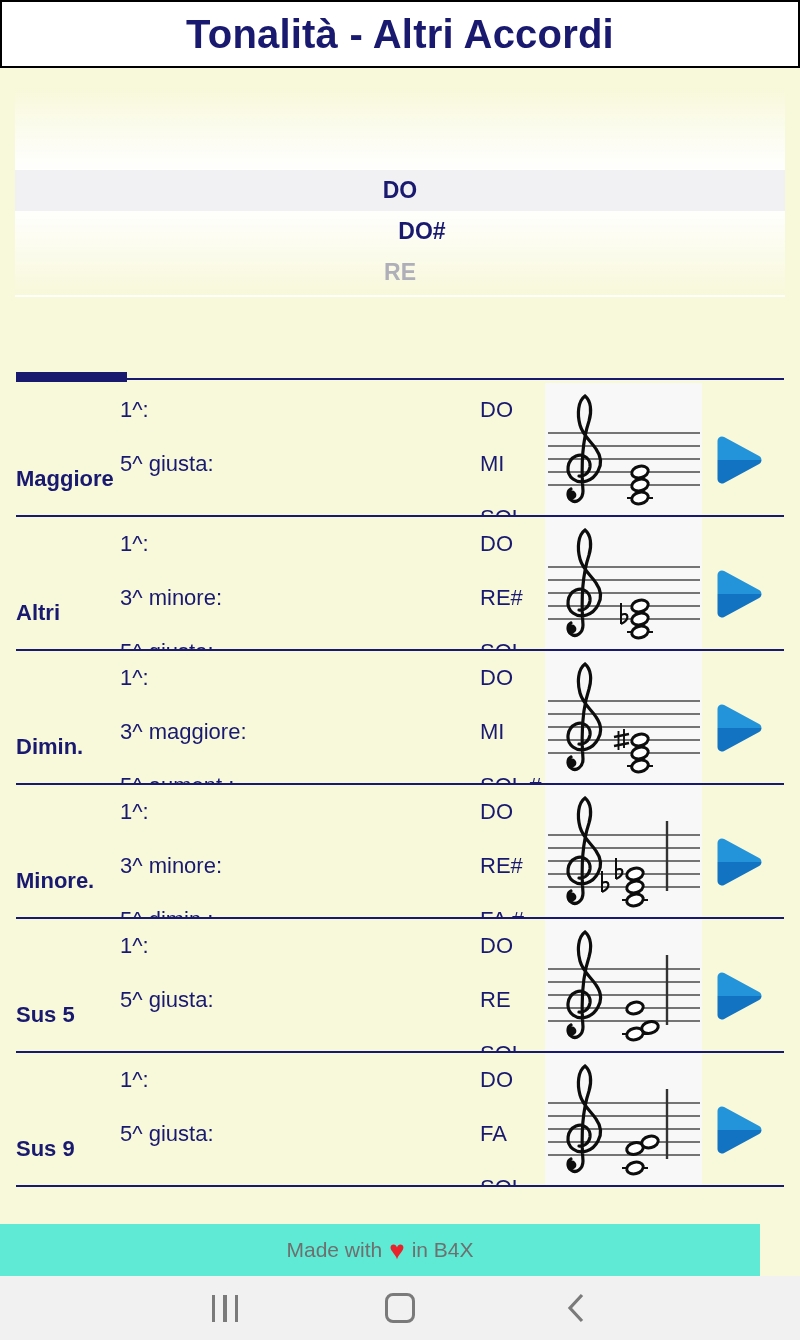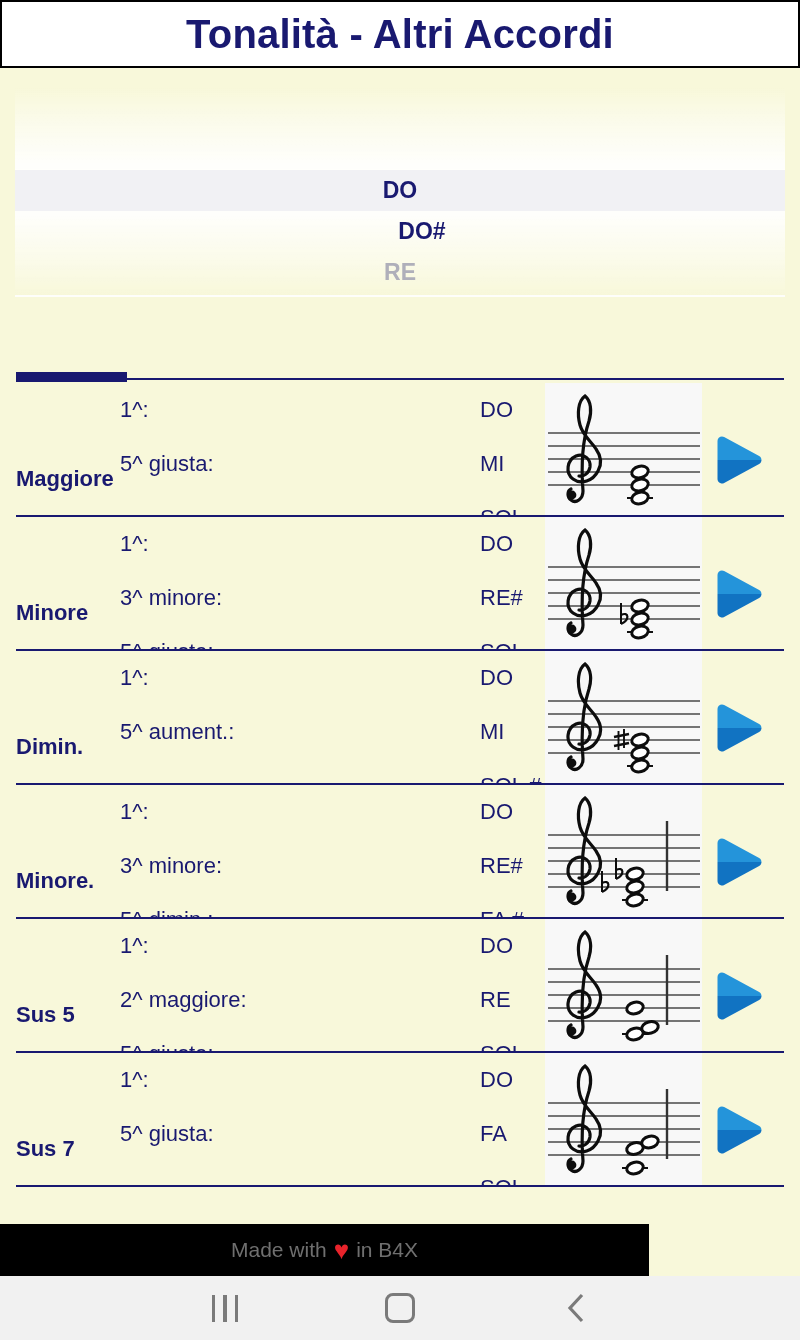--- a/index.html
+++ b/index.html
@@ -39,21 +39,21 @@
   .cname{position:absolute;left:16px;top:68px;font-size:22px;font-weight:bold;color:#191970;margin-top:15px;}
   .col{position:absolute;top:0;}
   .col.intervals{left:120px;}
   .col.notes{left:480px;}
   .cell{height:54px;line-height:54px;font-size:22px;color:#191970;white-space:nowrap;}
   .staff{position:absolute;left:545px;top:0;width:157px;height:134px;background:#F8F8F8;}
   .staff svg{display:block;}
   .play{position:absolute;left:710px;top:47px;width:56px;height:60px;cursor:pointer;background:none;border:none;padding:0;}
 
   
-  .footer{position:absolute;top:1224px;left:0;width:649px;height:52px;background:#000000;
+  .footer{position:absolute;top:1224px;left:0;width:760px;height:52px;background:#5eead4;
           display:flex;align-items:center;justify-content:center;color:#6F6F6F;font-size:21px;}
   .heart{color:#E8232B;font-size:26px;margin:0 7px;line-height:1;}
   .navbar{position:absolute;top:1276px;left:0;width:800px;height:64px;background:#F1F1F1;}
   .navbtn{position:absolute;top:0;width:60px;height:64px;display:flex;align-items:center;justify-content:center;
           background:none;border:none;padding:0;cursor:pointer;}
   .nav-recents{left:195px;}
   .nav-home{left:370px;}
   .nav-back{left:545px;}
   .bars{display:flex;gap:8px;}
   .bars i{display:block;width:3.5px;height:27px;background:#7A7A7A;}
@@ -125,21 +125,21 @@
         </div>
       <button class="play">
         <svg width="56" height="60" viewBox="0 0 56 60">
           <path d="M12 11 L47 30 L12 49 Z" fill="url(#playGrad)" stroke="url(#playGrad)" stroke-width="9" stroke-linejoin="round"></path>
         </svg>
       </button>
       <div class="bline"></div>
     </div>
 
     <div class="crow">
-      <div class="cname">Minore</div>
+      <div class="cname">Altri</div>
       <div class="col intervals">
         <div class="cell">1^:</div>
         <div class="cell">3^ minore:</div>
         <div class="cell">5^ giusta:</div>
       </div>
       <div class="col notes">
         <div class="cell">DO</div>
         <div class="cell">RE#</div>
         <div class="cell">SOL</div>
       </div>
@@ -171,20 +171,21 @@
           <path d="M12 11 L47 30 L12 49 Z" fill="url(#playGrad)" stroke="url(#playGrad)" stroke-width="9" stroke-linejoin="round"></path>
         </svg>
       </button>
       <div class="bline"></div>
     </div>
 
     <div class="crow">
       <div class="cname">Dimin.</div>
       <div class="col intervals">
         <div class="cell">1^:</div>
+        <div class="cell">3^ maggiore:</div>
         <div class="cell">5^ aument.:</div>
       </div>
       <div class="col notes">
         <div class="cell">DO</div>
         <div class="cell">MI</div>
         <div class="cell">SOL #</div>
       </div>
       <div class="staff">
           <svg width="157" height="134" viewBox="0 0 157 134">
             <line x1="3" y1="50" x2="155" y2="50" stroke="#4a4a4a" stroke-width="1.7"></line>
@@ -261,21 +262,20 @@
           <path d="M12 11 L47 30 L12 49 Z" fill="url(#playGrad)" stroke="url(#playGrad)" stroke-width="9" stroke-linejoin="round"></path>
         </svg>
       </button>
       <div class="bline"></div>
     </div>
 
     <div class="crow">
       <div class="cname">Sus 5</div>
       <div class="col intervals">
         <div class="cell">1^:</div>
-        <div class="cell">2^ maggiore:</div>
         <div class="cell">5^ giusta:</div>
       </div>
       <div class="col notes">
         <div class="cell">DO</div>
         <div class="cell">RE</div>
         <div class="cell">SOL</div>
       </div>
       <div class="staff">
           <svg width="157" height="134" viewBox="0 0 157 134">
             <line x1="3" y1="50" x2="155" y2="50" stroke="#4a4a4a" stroke-width="1.7"></line>
@@ -300,21 +300,21 @@
         </div>
       <button class="play">
         <svg width="56" height="60" viewBox="0 0 56 60">
           <path d="M12 11 L47 30 L12 49 Z" fill="url(#playGrad)" stroke="url(#playGrad)" stroke-width="9" stroke-linejoin="round"></path>
         </svg>
       </button>
       <div class="bline"></div>
     </div>
 
     <div class="crow">
-      <div class="cname">Sus 7</div>
+      <div class="cname">Sus 9</div>
       <div class="col intervals">
         <div class="cell">1^:</div>
         <div class="cell">5^ giusta:</div>
       </div>
       <div class="col notes">
         <div class="cell">DO</div>
         <div class="cell">FA</div>
         <div class="cell">SOL</div>
       </div>
       <div class="staff">

